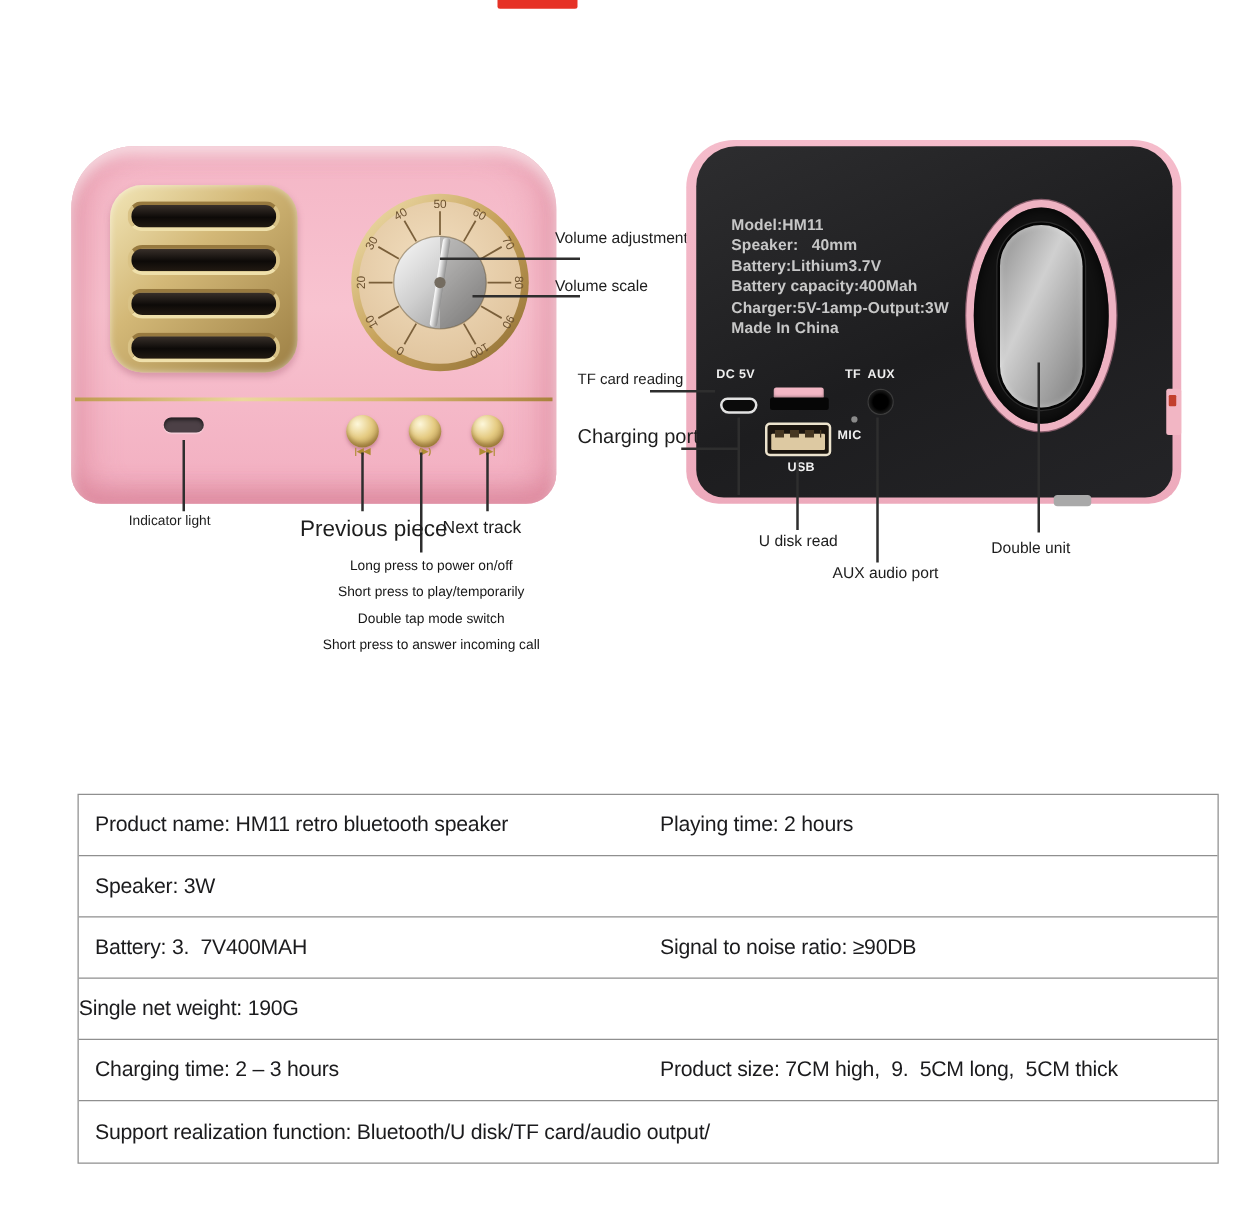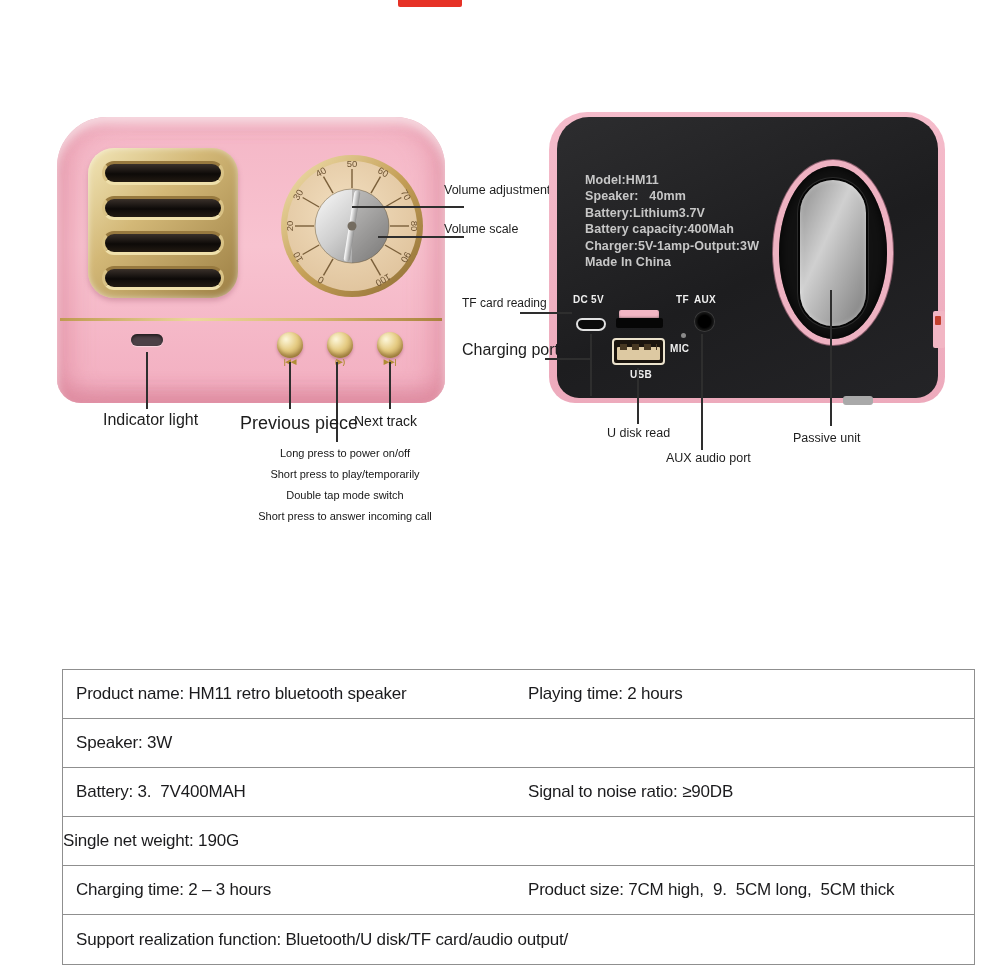--- a/index.html
+++ b/index.html
@@ -77,21 +77,21 @@
 
   
   .top-tag{position:absolute;left:398px;top:0;width:64px;height:7px;border-radius:0 0 2px 2px;}
 
   
   .notes{position:absolute;left:195px;top:443px;width:300px;text-align:center;color:#161616;}
   .notes div{font-size:11px;line-height:21px;white-space:nowrap;}
 
   
   .spec-table{position:absolute;left:62px;top:635px;width:913px;box-sizing:border-box;
-    border:1px solid #8f8f8f;color:#1b1b1d;margin-top:34px;}
+    border:1px solid #8f8f8f;color:#1b1b1d;}
   .trow{height:49px;box-sizing:border-box;border-bottom:1px solid #8f8f8f;
     display:flex;align-items:center;font-size:17px;letter-spacing:-0.2px;}
   .trow:last-child{border-bottom:none;}
   .tcell-l{width:465px;box-sizing:border-box;padding-left:13px;white-space:pre;}
   .tcell-r{flex:1;white-space:pre;}
 </style>
 </head>
 <body>
 
 <div class="canvas">
@@ -172,21 +172,21 @@
 
   <div class="line lh" style="left:352px;top:206px;width:112px;"></div>
   <div class="line lh" style="left:378px;top:236px;width:86px;"></div>
   <div class="line lv" style="left:146px;top:352px;height:57px;"></div>
   <div class="line lv" style="left:289px;top:362px;height:47px;"></div>
   <div class="line lv" style="left:336px;top:362px;height:80px;"></div>
   <div class="line lv" style="left:389px;top:362px;height:47px;"></div>
 
   <div class="lbl sm" style="left:444px;top:183px;">Volume adjustment</div>
   <div class="lbl sm" style="left:444px;top:222px;">Volume scale</div>
-  <div class="lbl" style="left:103px;top:411px;font-size:16px;">Indicator light</div>
+  <div class="lbl" style="left:103px;top:411px;font-size:11px;">Indicator light</div>
   <div class="lbl" style="left:240px;top:413px;font-size:18px;">Previous piece</div>
   <div class="lbl" style="left:354px;top:413px;font-size:14px;">Next track</div>
 
   <div class="notes">
     <div>Long press to power on/off</div>
     <div>Short press to play/temporarily</div>
     <div>Double tap mode switch</div>
     <div>Short press to answer incoming call</div>
   </div>
 
@@ -231,21 +231,21 @@
   <div class="line lh" style="left:545px;top:358px;width:46px;"></div>
   <div class="line lv" style="left:590px;top:334px;height:62px;"></div>
   <div class="line lv" style="left:637px;top:368px;height:56px;"></div>
   <div class="line lv" style="left:701px;top:334px;height:116px;"></div>
   <div class="line lv" style="left:830px;top:290px;height:136px;"></div>
 
   <div class="lbl sm" style="left:462px;top:296px;font-size:12px;">TF card reading</div>
   <div class="lbl sm" style="left:462px;top:341px;font-size:16px;">Charging port</div>
   <div class="lbl sm" style="left:607px;top:426px;">U disk read</div>
   <div class="lbl sm" style="left:666px;top:451px;">AUX audio port</div>
-  <div class="lbl sm" style="left:793px;top:431px;">Passive unit</div>
+  <div class="lbl sm" style="left:793px;top:431px;">Double unit</div>
 
   <div class="spec-table">
     <div class="trow">
       <div class="tcell-l">Product name: HM11 retro bluetooth speaker</div>
       <div class="tcell-r">Playing time: 2 hours</div>
     </div>
     <div class="trow">
       <div class="tcell-l">Speaker: 3W</div>
     </div>
     <div class="trow">

